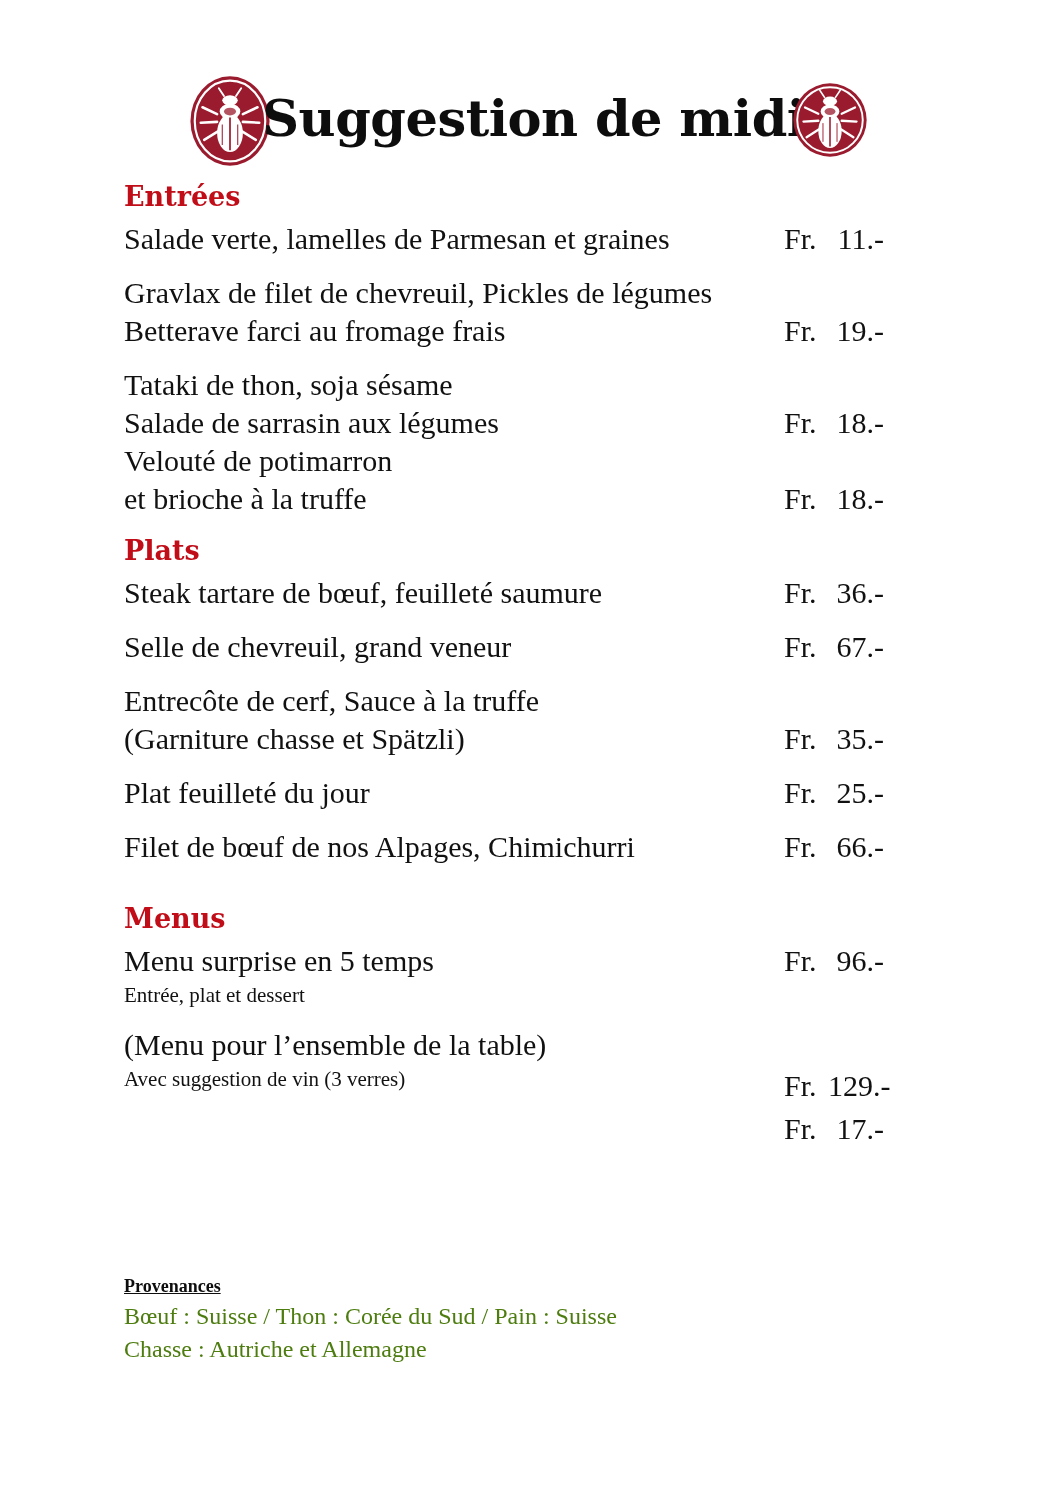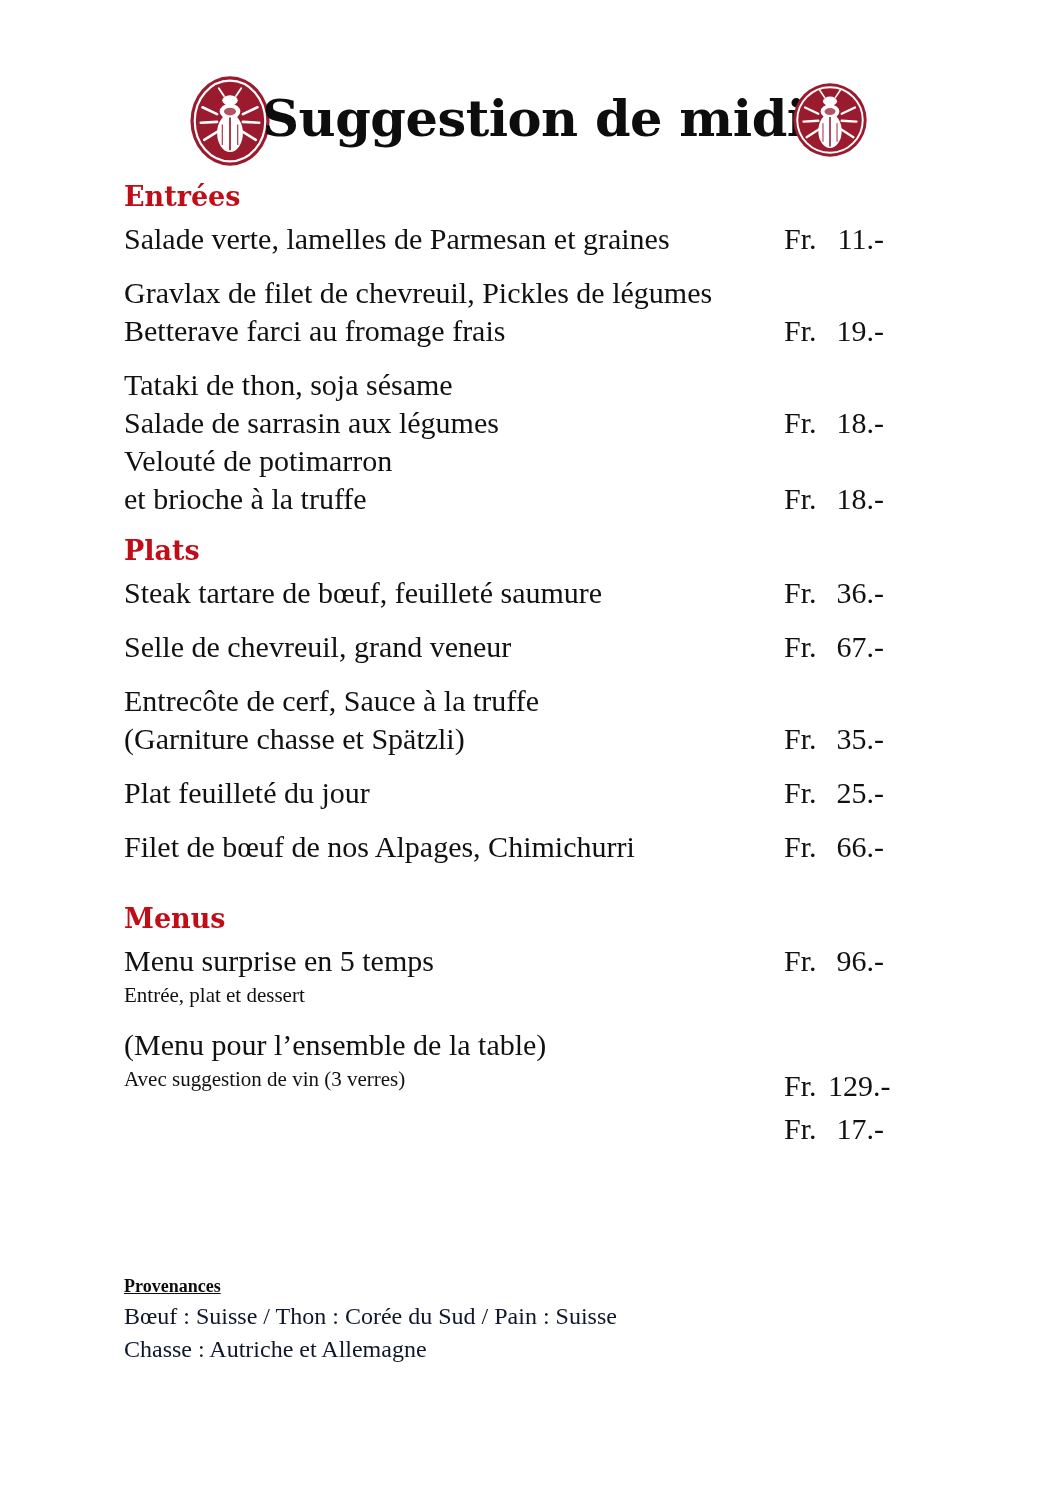--- a/index.html
+++ b/index.html
@@ -131,21 +131,21 @@
   .prov-title {
     font-weight: 700;
     font-size: 18px;
     line-height: 28px;
     text-decoration: underline;
     color: #0d0d0d;
   }
   .prov-line {
     font-size: 24px;
     line-height: 33px;
-    color: #0f172a;
+    color: #4d7c0f;
     white-space: nowrap;
   }
 </style>
 </head>
 <body>
 
 <div class="page">
 
   <div class="header">
 

